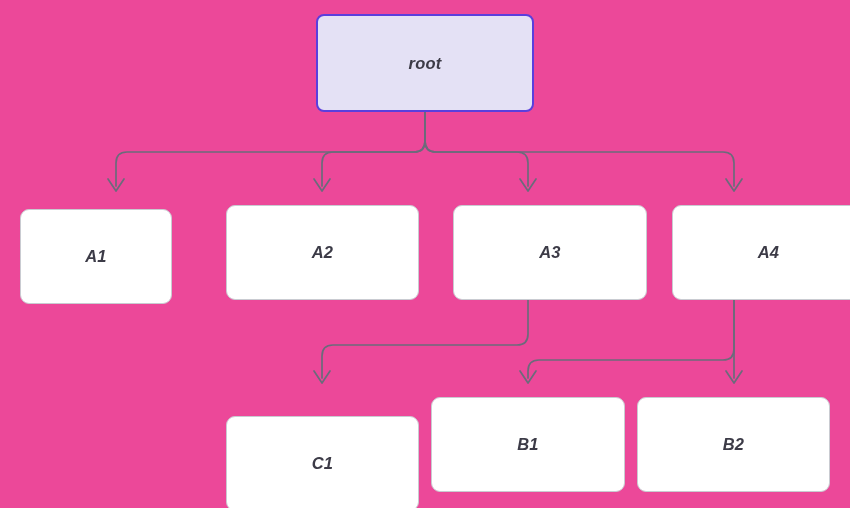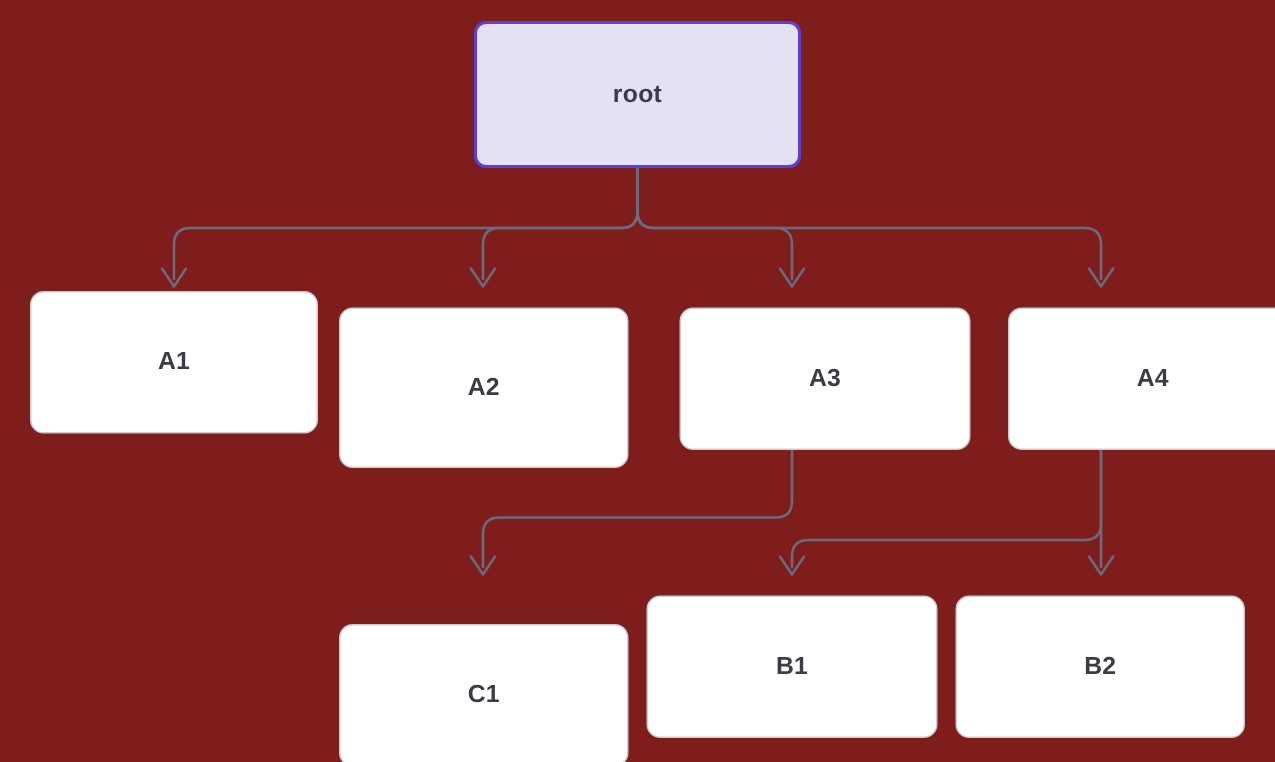--- a/index.html
+++ b/index.html
@@ -11,21 +11,22 @@
     width: 850px;
     height: 508px;
     background: #f8f8f8;
     font-family: "Liberation Sans", sans-serif;
     overflow: hidden;
   }
   #canvas {
     position: relative;
     width: 850px;
     height: 508px;
-    background: #7f1d1d;
+    background: #ec4899;
+    font-style: italic;
   }
   #edge-layer {
     position: absolute;
     left: 0;
     top: 0;
     width: 850px;
     height: 508px;
     pointer-events: none;
   }
   .node {
@@ -94,25 +95,25 @@
     <g>
       <path d="M 734 300 L 734 378" fill="none" stroke="#6b6b7b" stroke-width="1.7" stroke-linecap="round"></path>
       <path d="M 726 371 L 734 383 L 742 371" fill="none" stroke="#6b6b7b" stroke-width="1.7" stroke-linecap="round" stroke-linejoin="round"></path>
     </g>
   </svg>
 
   <div class="node root" style="left:316px; top:14px; width:218px; height:98px;">
     <span class="node-label">root</span>
   </div>
 
-  <div class="node" style="left:20px; top:194px; width:192px; height:95px;text-align:center;">
+  <div class="node" style="left:20px; top:209px; width:152px; height:95px;text-align:center;">
     <span class="node-label">A1</span>
   </div>
 
-  <div class="node" style="left:226px; top:205px; width:193px; height:107px;">
+  <div class="node" style="left:226px; top:205px; width:193px; height:95px;">
     <span class="node-label">A2</span>
   </div>
 
   <div class="node" style="left:453px; top:205px; width:194px; height:95px;">
     <span class="node-label">A3</span>
   </div>
 
   <div class="node" style="left:672px; top:205px; width:193px; height:95px;">
     <span class="node-label">A4</span>
   </div>

